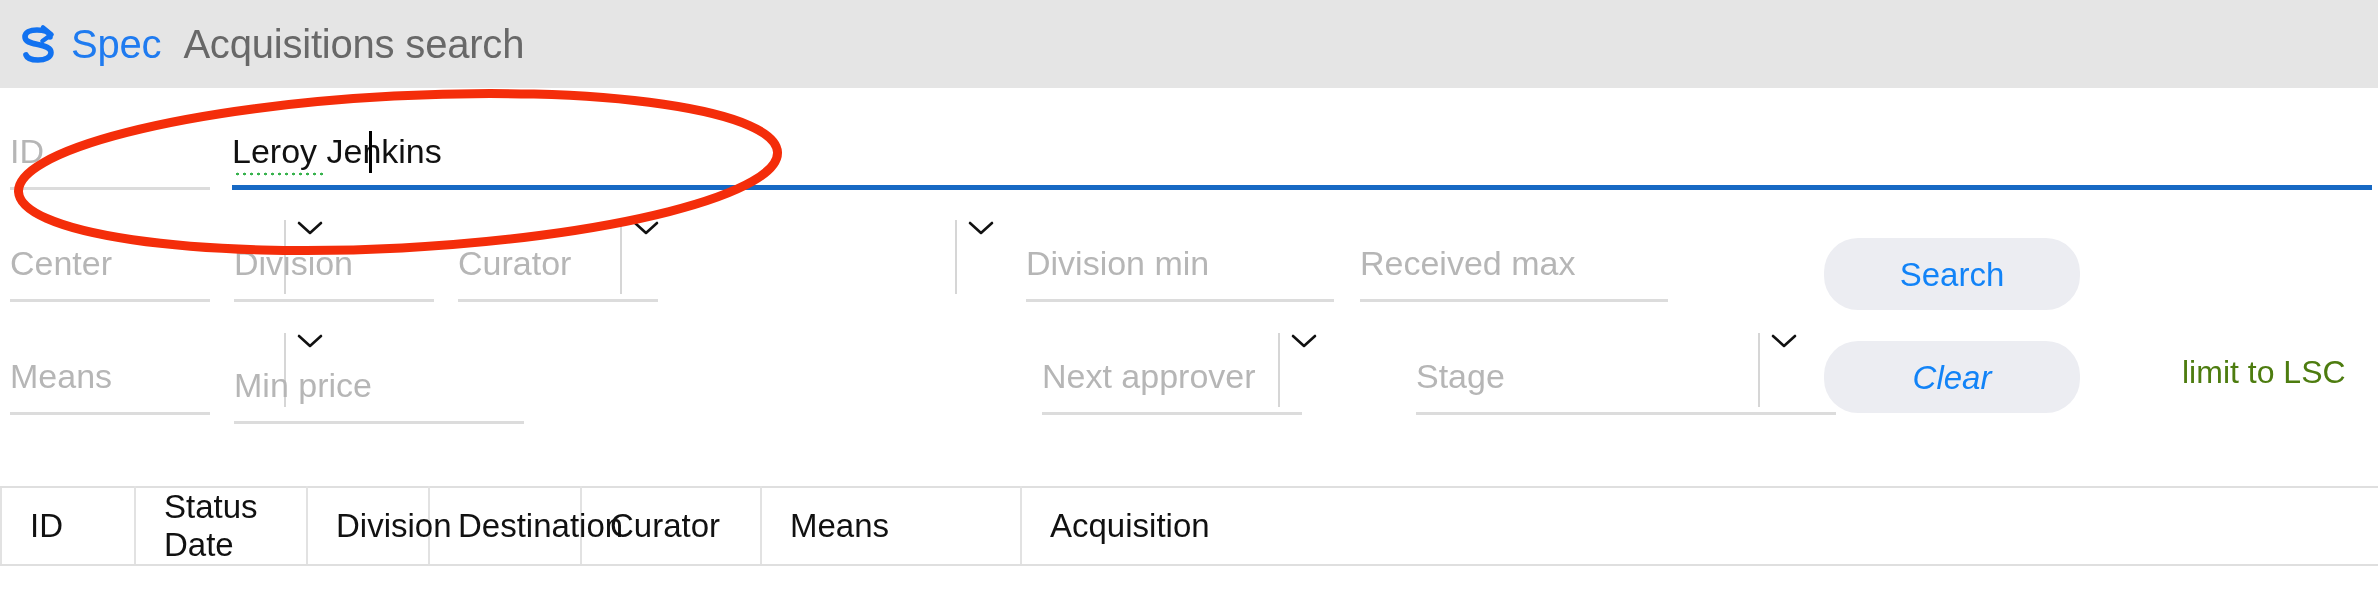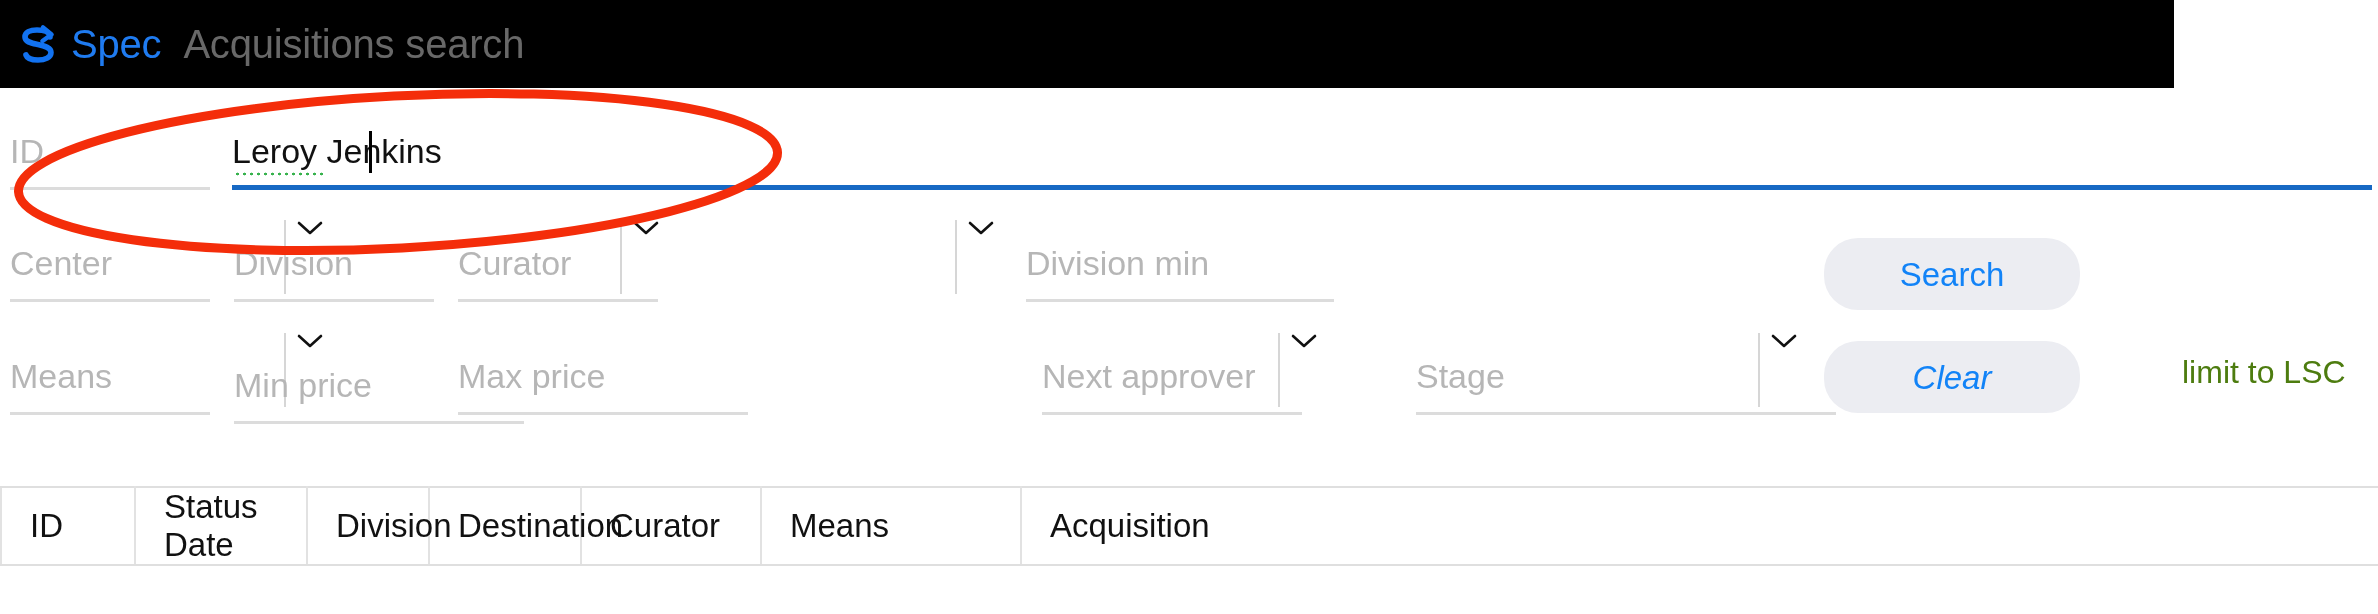--- a/index.html
+++ b/index.html
@@ -14,23 +14,23 @@
     font-family: "Liberation Sans", sans-serif;
     -webkit-font-smoothing: antialiased;
     overflow: hidden;
     position: relative;
   }
 
   
   .app-header {
     position: absolute;
     top: 0; left: 0;
-    width: 2174px;
+    width: 2378px;
     height: 88px;
-    background: #000000;
+    background: #e5e5e5;
     display: flex;
     align-items: center;
     padding-left: 18px;
     box-sizing: border-box;
   }
   .brand {
     display: flex;
     align-items: center;
     gap: 11px;
   }
@@ -257,20 +257,26 @@
       </svg>
   </span>
 
   <div class="field" style="left:1026px; top:132px; width:308px; height:82px;">
     <div class="field-inner">
       <span class="field-text placeholder">Division min</span>
       <span class="underline"></span>
     </div>
   </div>
 
+  <div class="field" style="left:1360px; top:132px; width:308px; height:82px;">
+    <div class="field-inner">
+      <span class="field-text placeholder">Received max</span>
+      <span class="underline"></span>
+    </div>
+  </div>
 
   <button class="pill-button" style="left:1824px; top:150px; width:256px; height:72px;">Search</button>
 
   <div class="field" style="left:10px; top:245px; width:200px; height:82px;">
     <div class="field-inner">
       <span class="field-text placeholder">Means</span>
       <span class="underline"></span>
     </div>
   </div>
   <span class="select-divider" style="left:284px; top:245px; height:74px;"></span>
@@ -280,26 +286,20 @@
       </svg>
   </span>
 
   <div class="field" style="left:234px; top:254px; width:290px; height:82px;">
     <div class="field-inner">
       <span class="field-text placeholder">Min price</span>
       <span class="underline"></span>
     </div>
   </div>
 
-  <div class="field" style="left:458px; top:245px; width:290px; height:82px;">
-    <div class="field-inner">
-      <span class="field-text placeholder">Max price</span>
-      <span class="underline"></span>
-    </div>
-  </div>
 
   <div class="field" style="left:1026px; top:245px; width:260px; height:82px;margin-left:16px;">
     <div class="field-inner">
       <span class="field-text placeholder">Next approver</span>
       <span class="underline"></span>
     </div>
   </div>
   <span class="select-divider" style="left:1278px; top:245px; height:74px;"></span>
   <span class="chevron" style="left:1291px; top:245px;">
     <svg viewBox="0 0 26 16" xmlns="http://www.w3.org/2000/svg">

